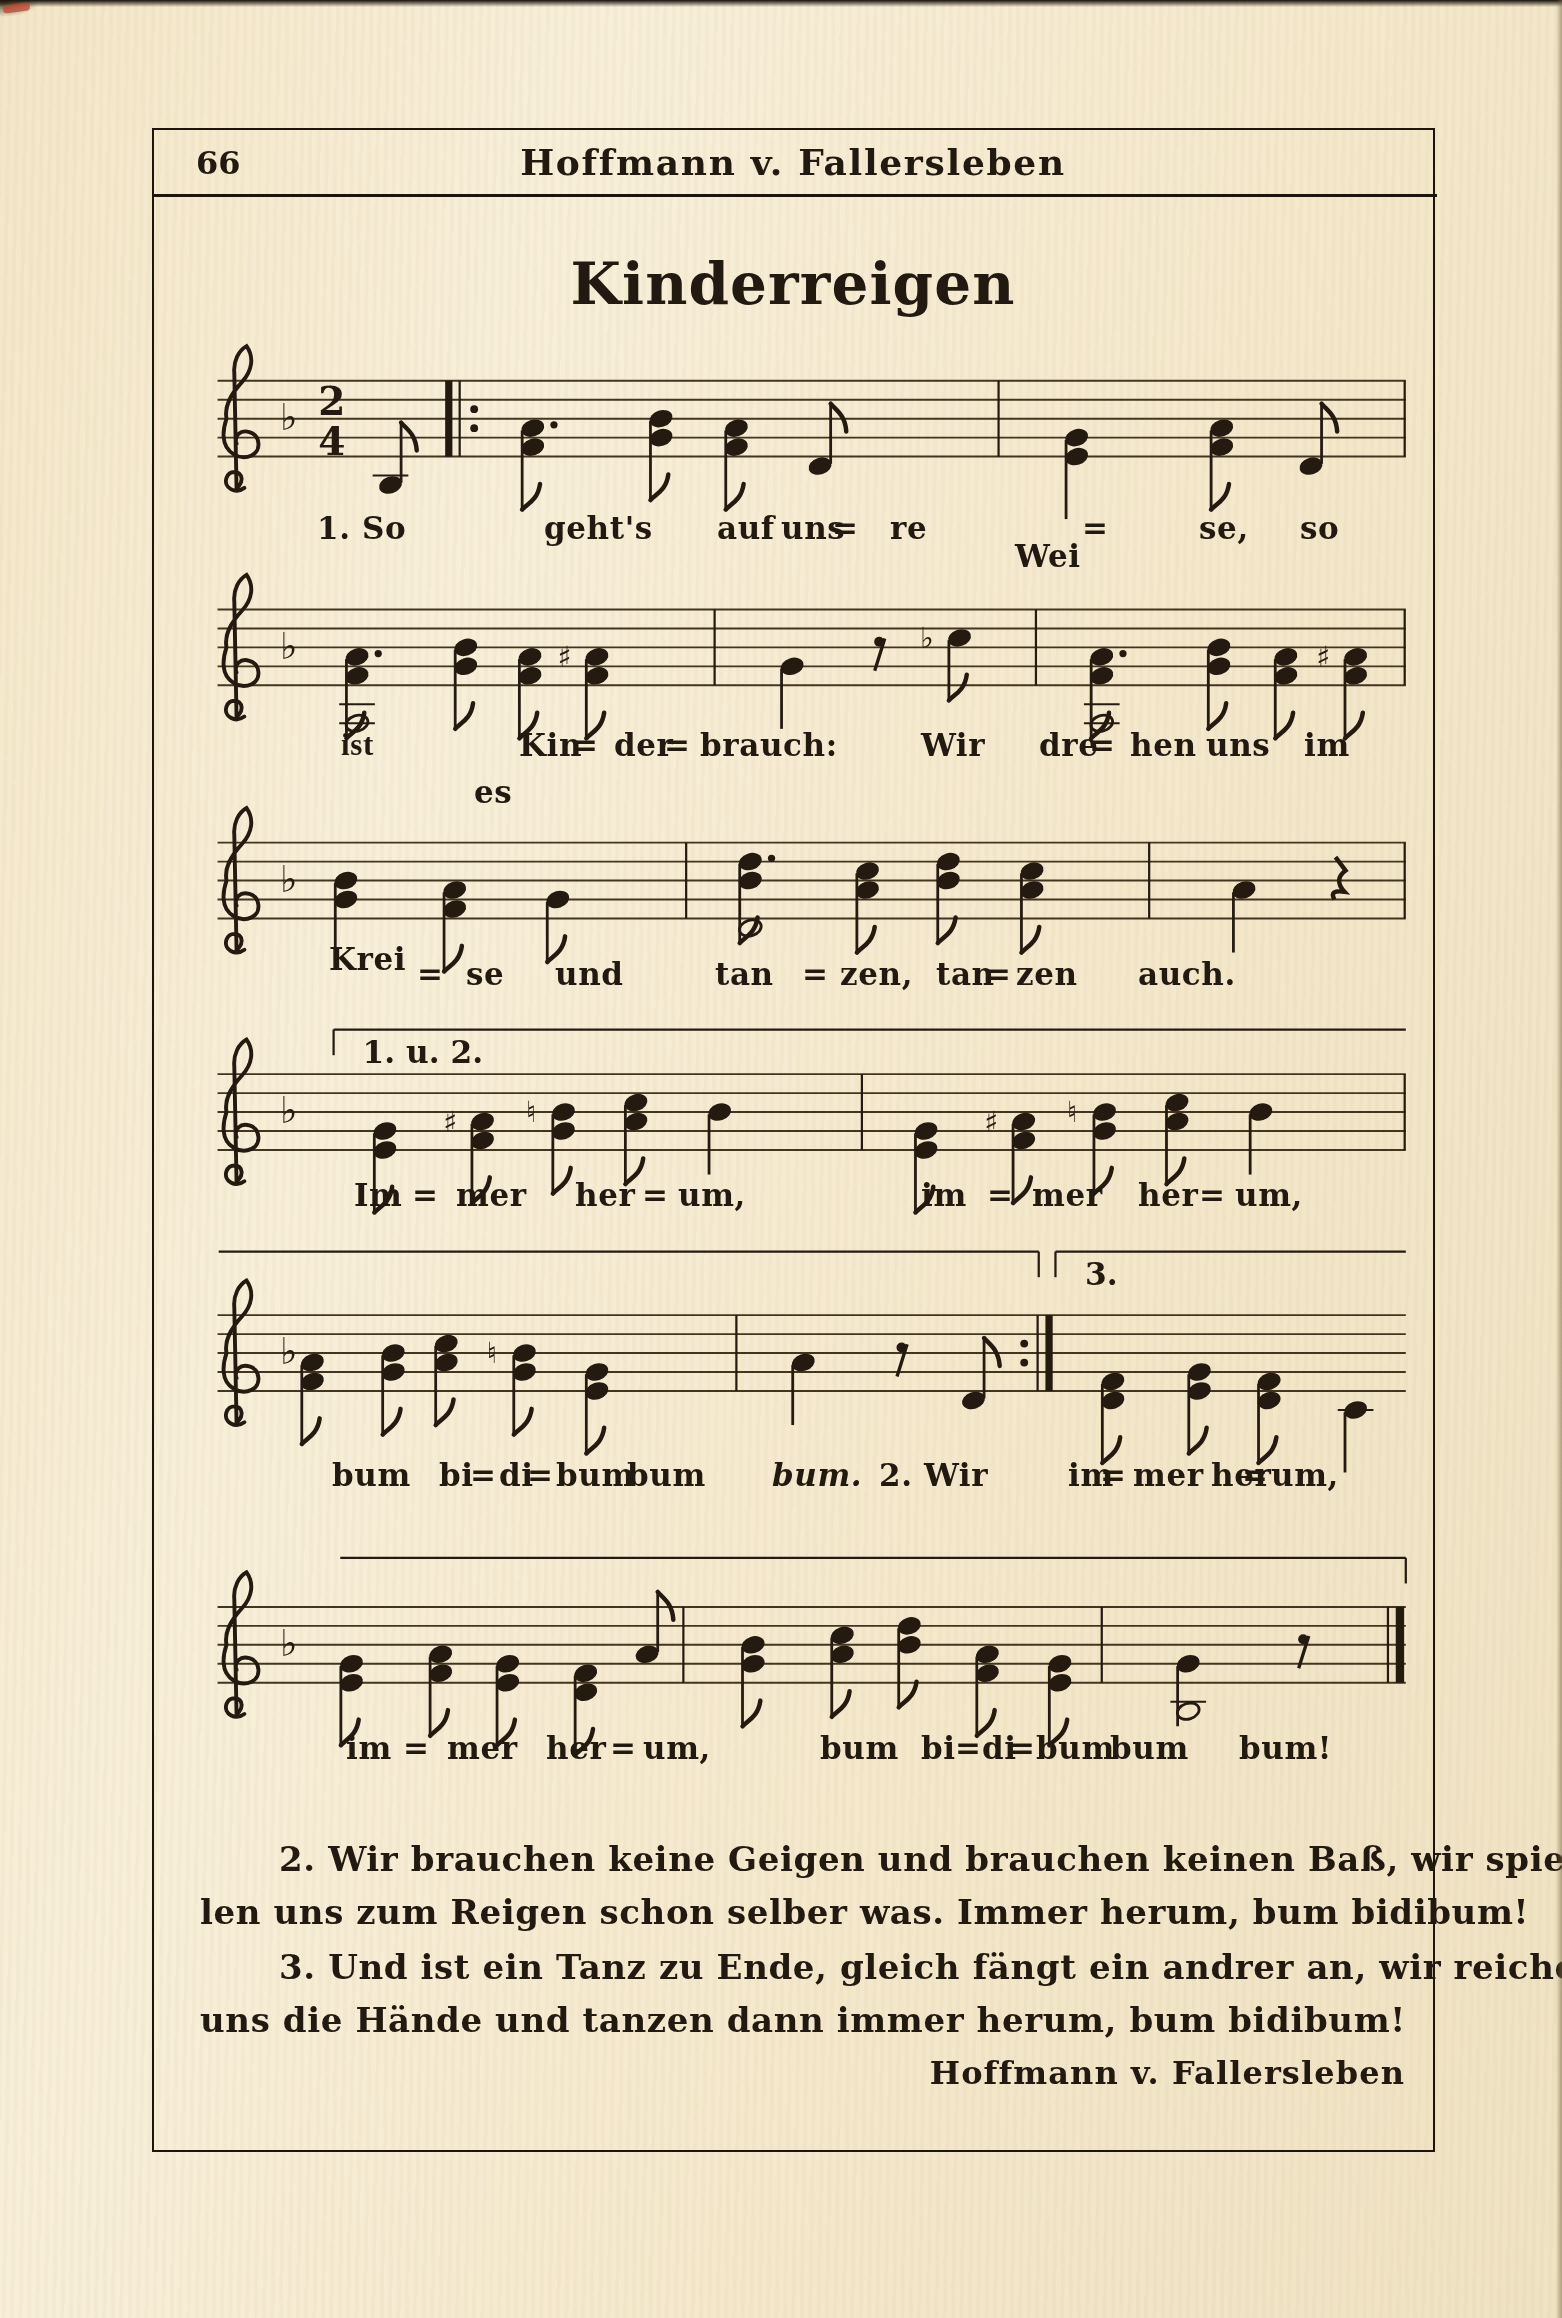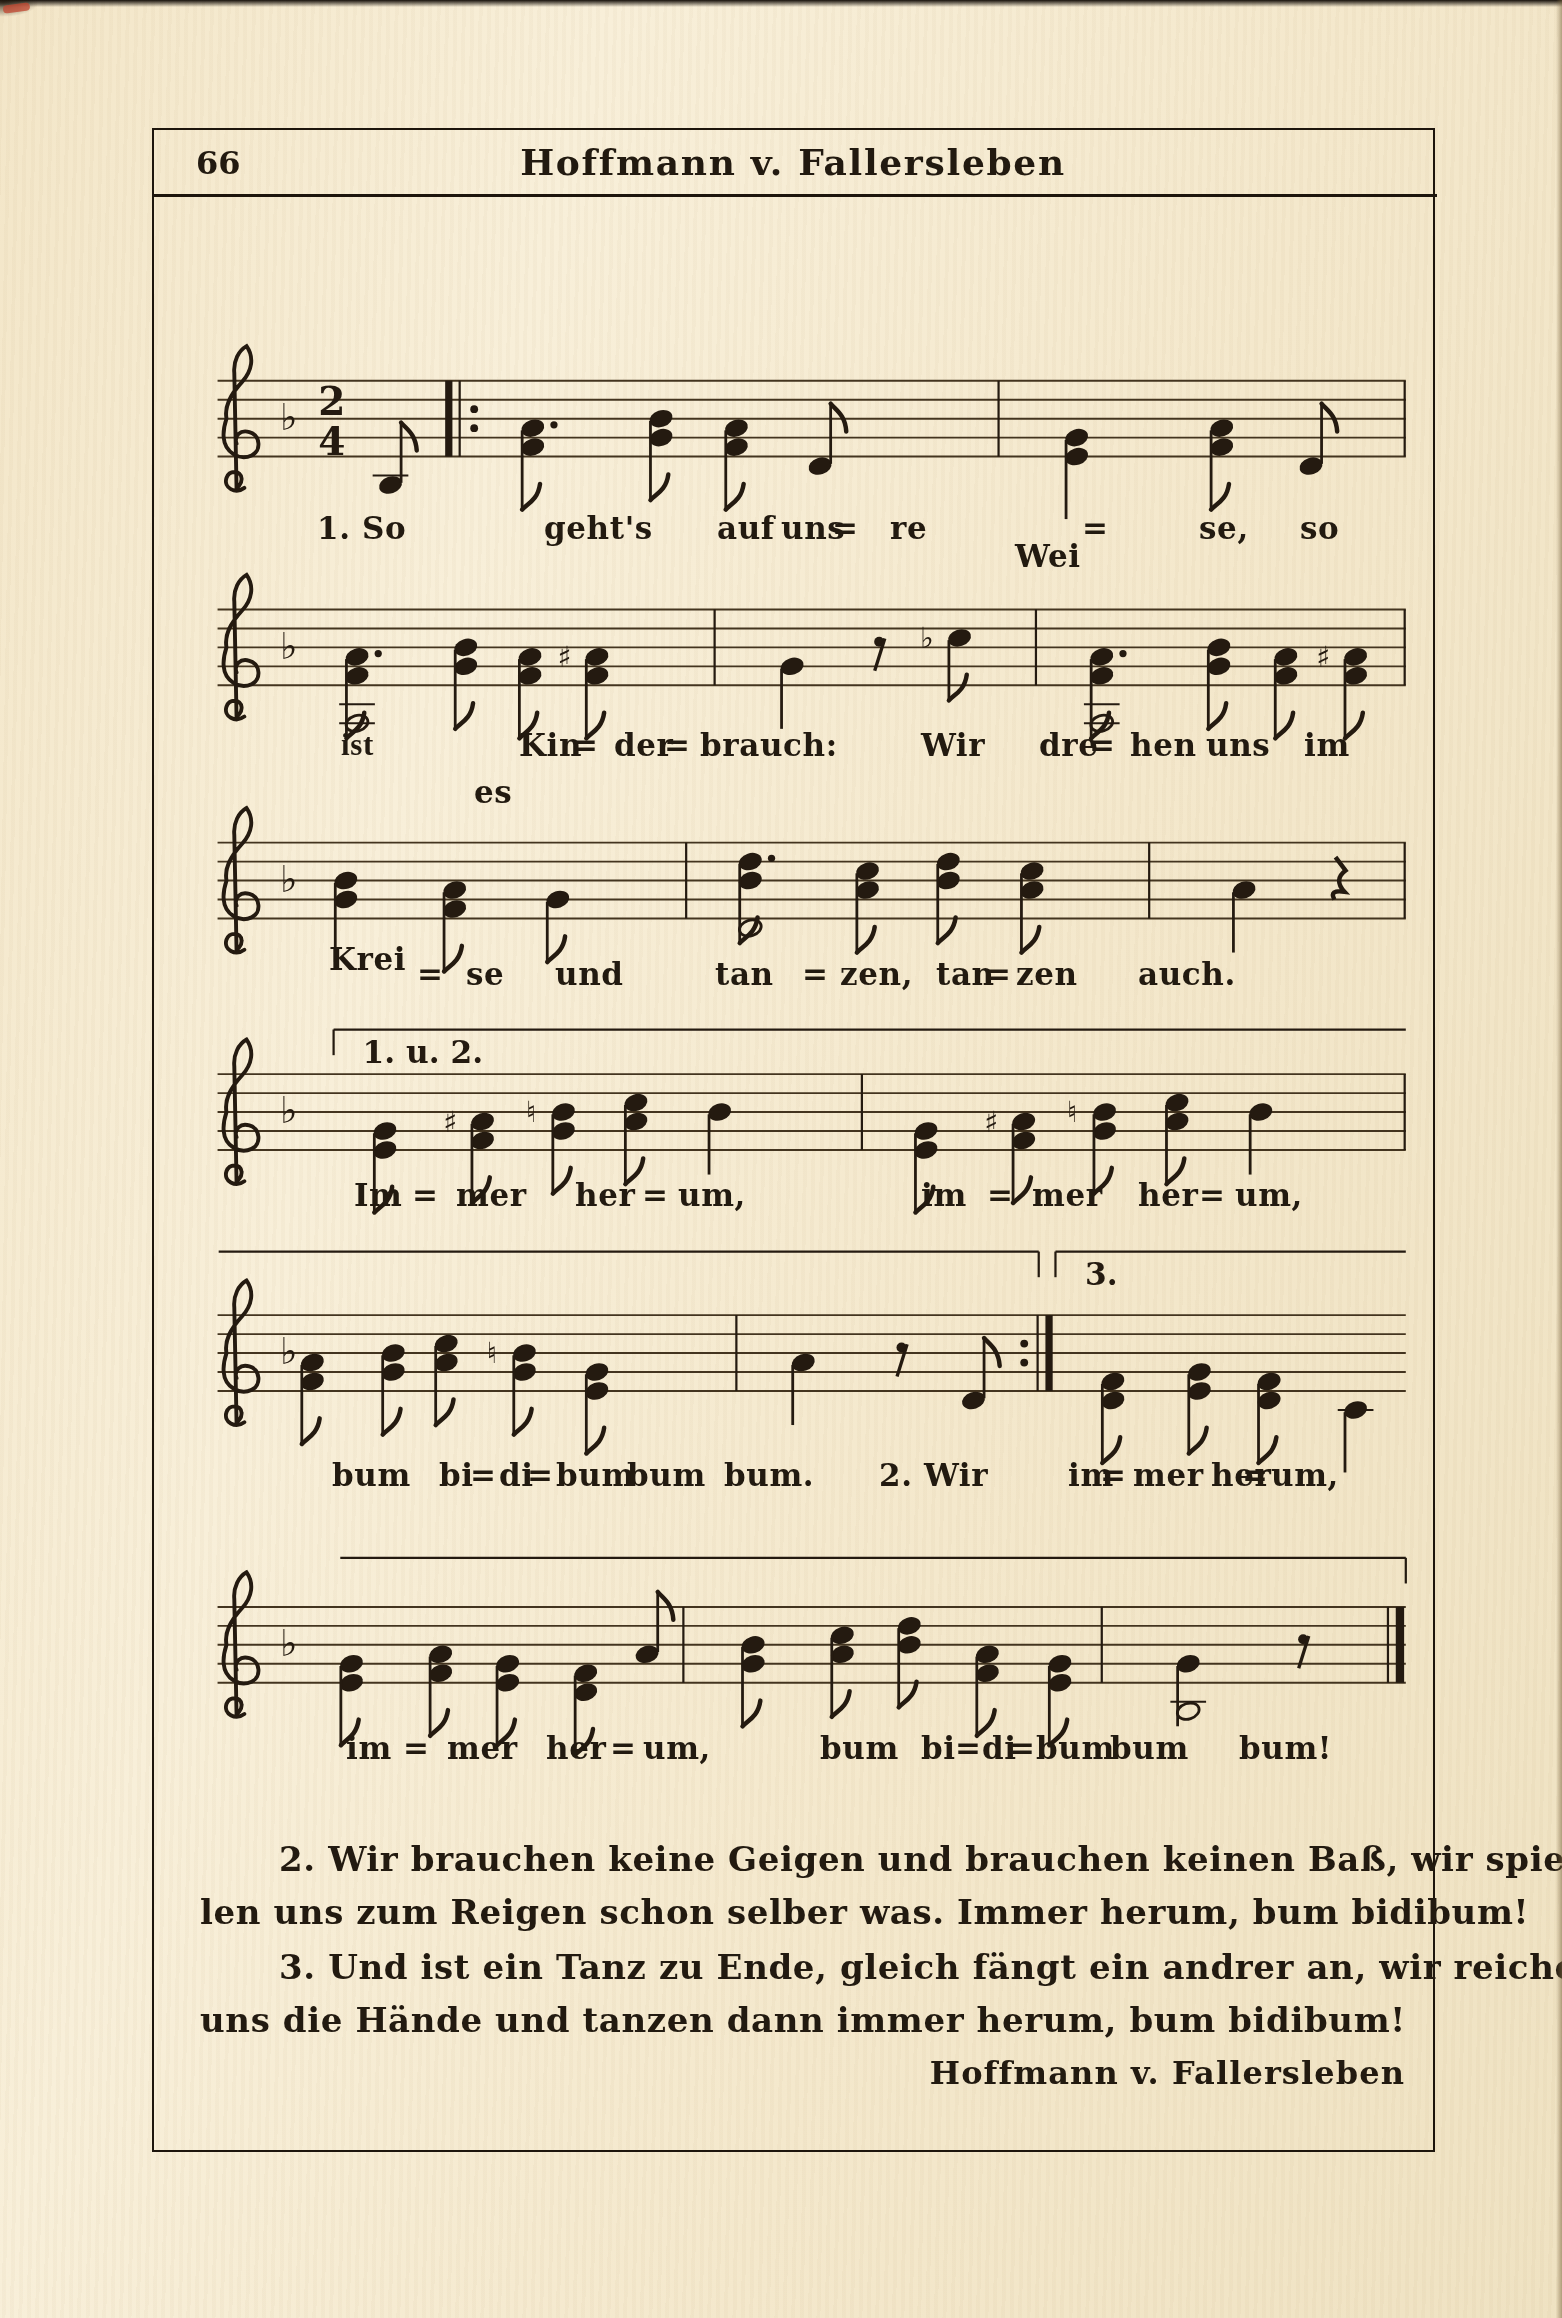--- a/index.html
+++ b/index.html
@@ -35,20 +35,21 @@
 
 <div class="page">
   <div class="grain"></div>
 
   <div class="frame"></div>
   <div class="header-rule"></div>
 
   <div class="page-num">66</div>
   <div class="header-title">Hoffmann v. Fallersleben</div>
 
+  <div class="title">Kinderreigen</div>
 
   <svg id="music" width="1562" height="2319" viewBox="0 0 2800 4156">
       <g>
         <line x1="390" y1="682" x2="2520" y2="682" stroke="#43341f" stroke-width="3.5"></line>
         <line x1="390" y1="716" x2="2520" y2="716" stroke="#43341f" stroke-width="3.5"></line>
         <line x1="390" y1="750" x2="2520" y2="750" stroke="#43341f" stroke-width="3.5"></line>
         <line x1="390" y1="784" x2="2520" y2="784" stroke="#43341f" stroke-width="3.5"></line>
         <line x1="390" y1="818" x2="2520" y2="818" stroke="#43341f" stroke-width="3.5"></line>
         <path d="M34 192 c-16 12 -38 0 -32 -18 c5 -14 26 -14 27 1 c1 11 -9 17 -9 17 L16 -14 c-2 -22 8 -40 22 -48 c14 20 10 44 -8 64 c-22 24 -32 44 -28 66 c-4 12 -6 24 -5 34 c2 26 28 42 50 32 c18 -8 16 -36 -4 -42 c-16 -5 -28 7 -23 21" transform="translate(404,682)" fill="none" stroke="#241a10" stroke-width="7" stroke-linecap="round"></path>
         <text x="518" y="770" font-size="66" fill="#241a10" font-family="DejaVu Sans, sans-serif" text-anchor="middle">♭</text>
@@ -421,21 +422,21 @@
       <span class="lyric" style="left: 1138px; top: 1195px;">her</span>
       <span class="lyric" style="left: 1199px; top: 1195px;">=</span>
       <span class="lyric" style="left: 1235px; top: 1195px;">um,</span>
       <span class="lyric" style="left: 332px; top: 1475px;">bum</span>
       <span class="lyric" style="left: 439px; top: 1475px;">bi</span>
       <span class="lyric" style="left: 470px; top: 1475px;">=</span>
       <span class="lyric" style="left: 499px; top: 1475px;">di</span>
       <span class="lyric" style="left: 527px; top: 1475px;">=</span>
       <span class="lyric" style="left: 556px; top: 1475px;">bum</span>
       <span class="lyric" style="left: 627px; top: 1475px;">bum</span>
-      <span class="lyric" style="left: 724px; top: 1475px;">bum.</span>
+      <span class="lyric" style="left: 772px; top: 1475px; font-style: italic;">bum.</span>
       <span class="lyric" style="left: 879px; top: 1475px;">2. Wir</span>
       <span class="lyric" style="left: 1068px; top: 1475px;">im</span>
       <span class="lyric" style="left: 1100px; top: 1475px;">=</span>
       <span class="lyric" style="left: 1133px; top: 1475px;">mer</span>
       <span class="lyric" style="left: 1211px; top: 1475px;">her</span>
       <span class="lyric" style="left: 1242px; top: 1475px;">=</span>
       <span class="lyric" style="left: 1271px; top: 1475px;">um,</span>
       <span class="lyric" style="left: 346px; top: 1748px;">im</span>
       <span class="lyric" style="left: 403px; top: 1748px;">=</span>
       <span class="lyric" style="left: 447px; top: 1748px;">mer</span>

